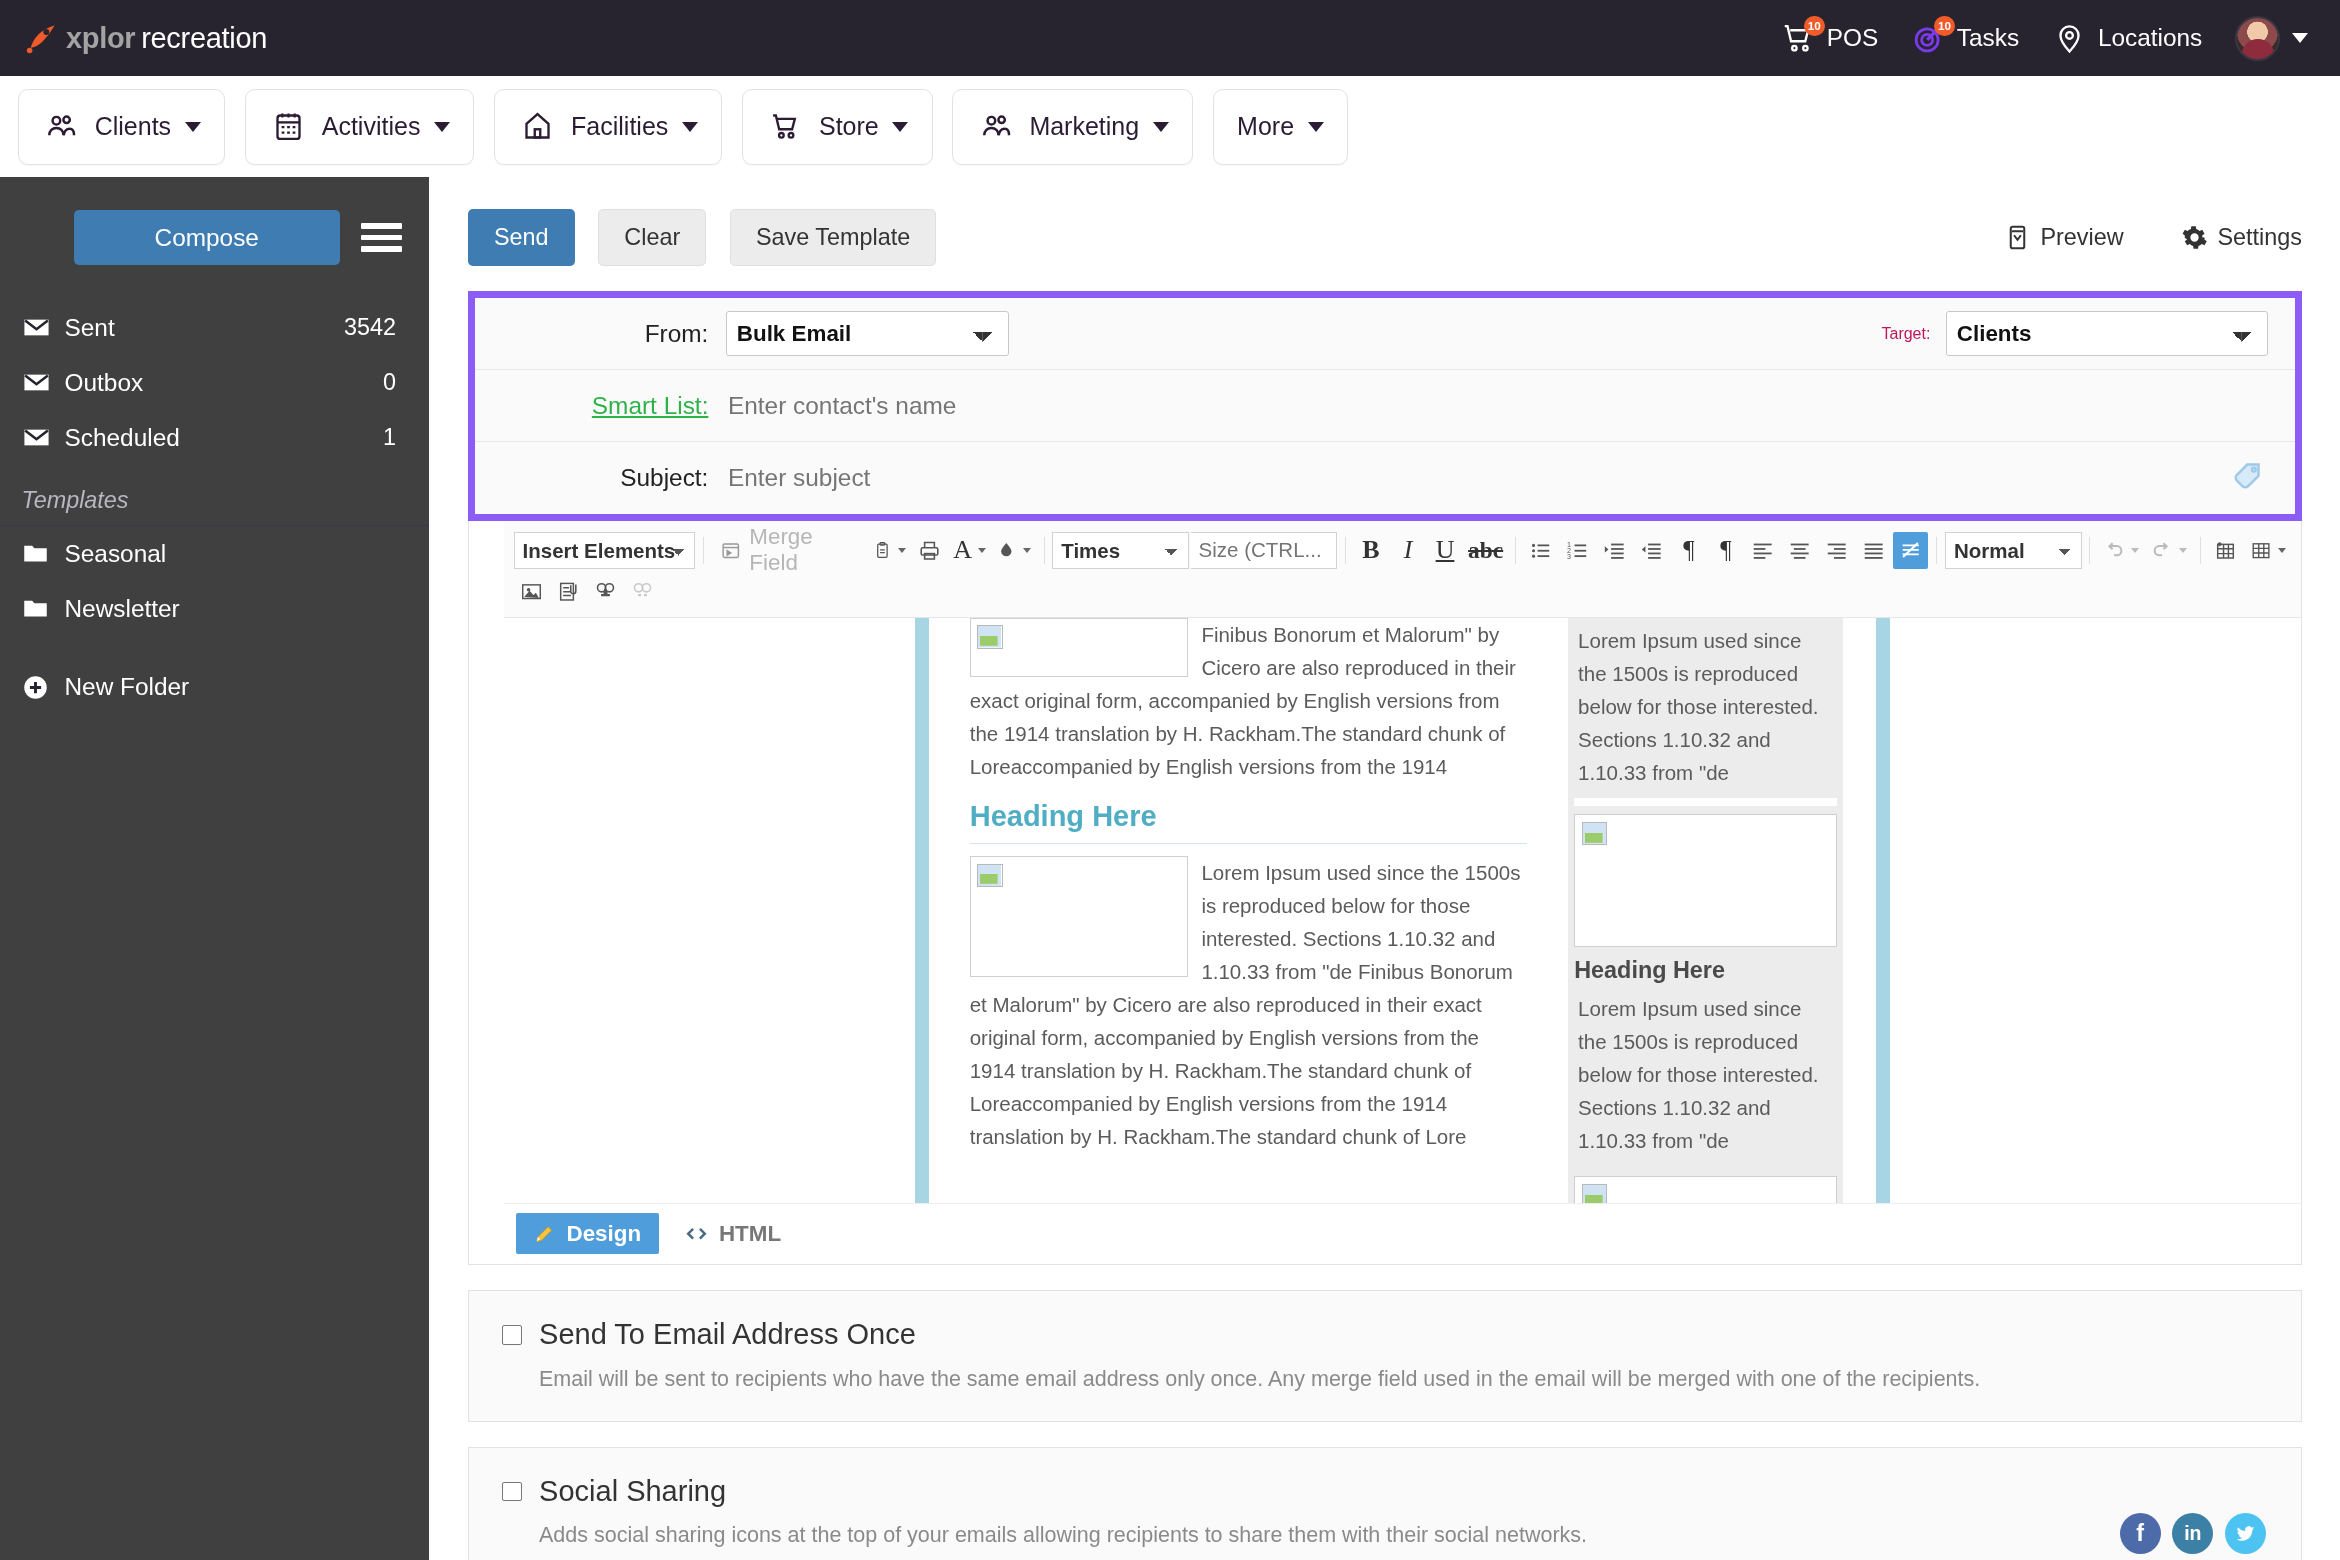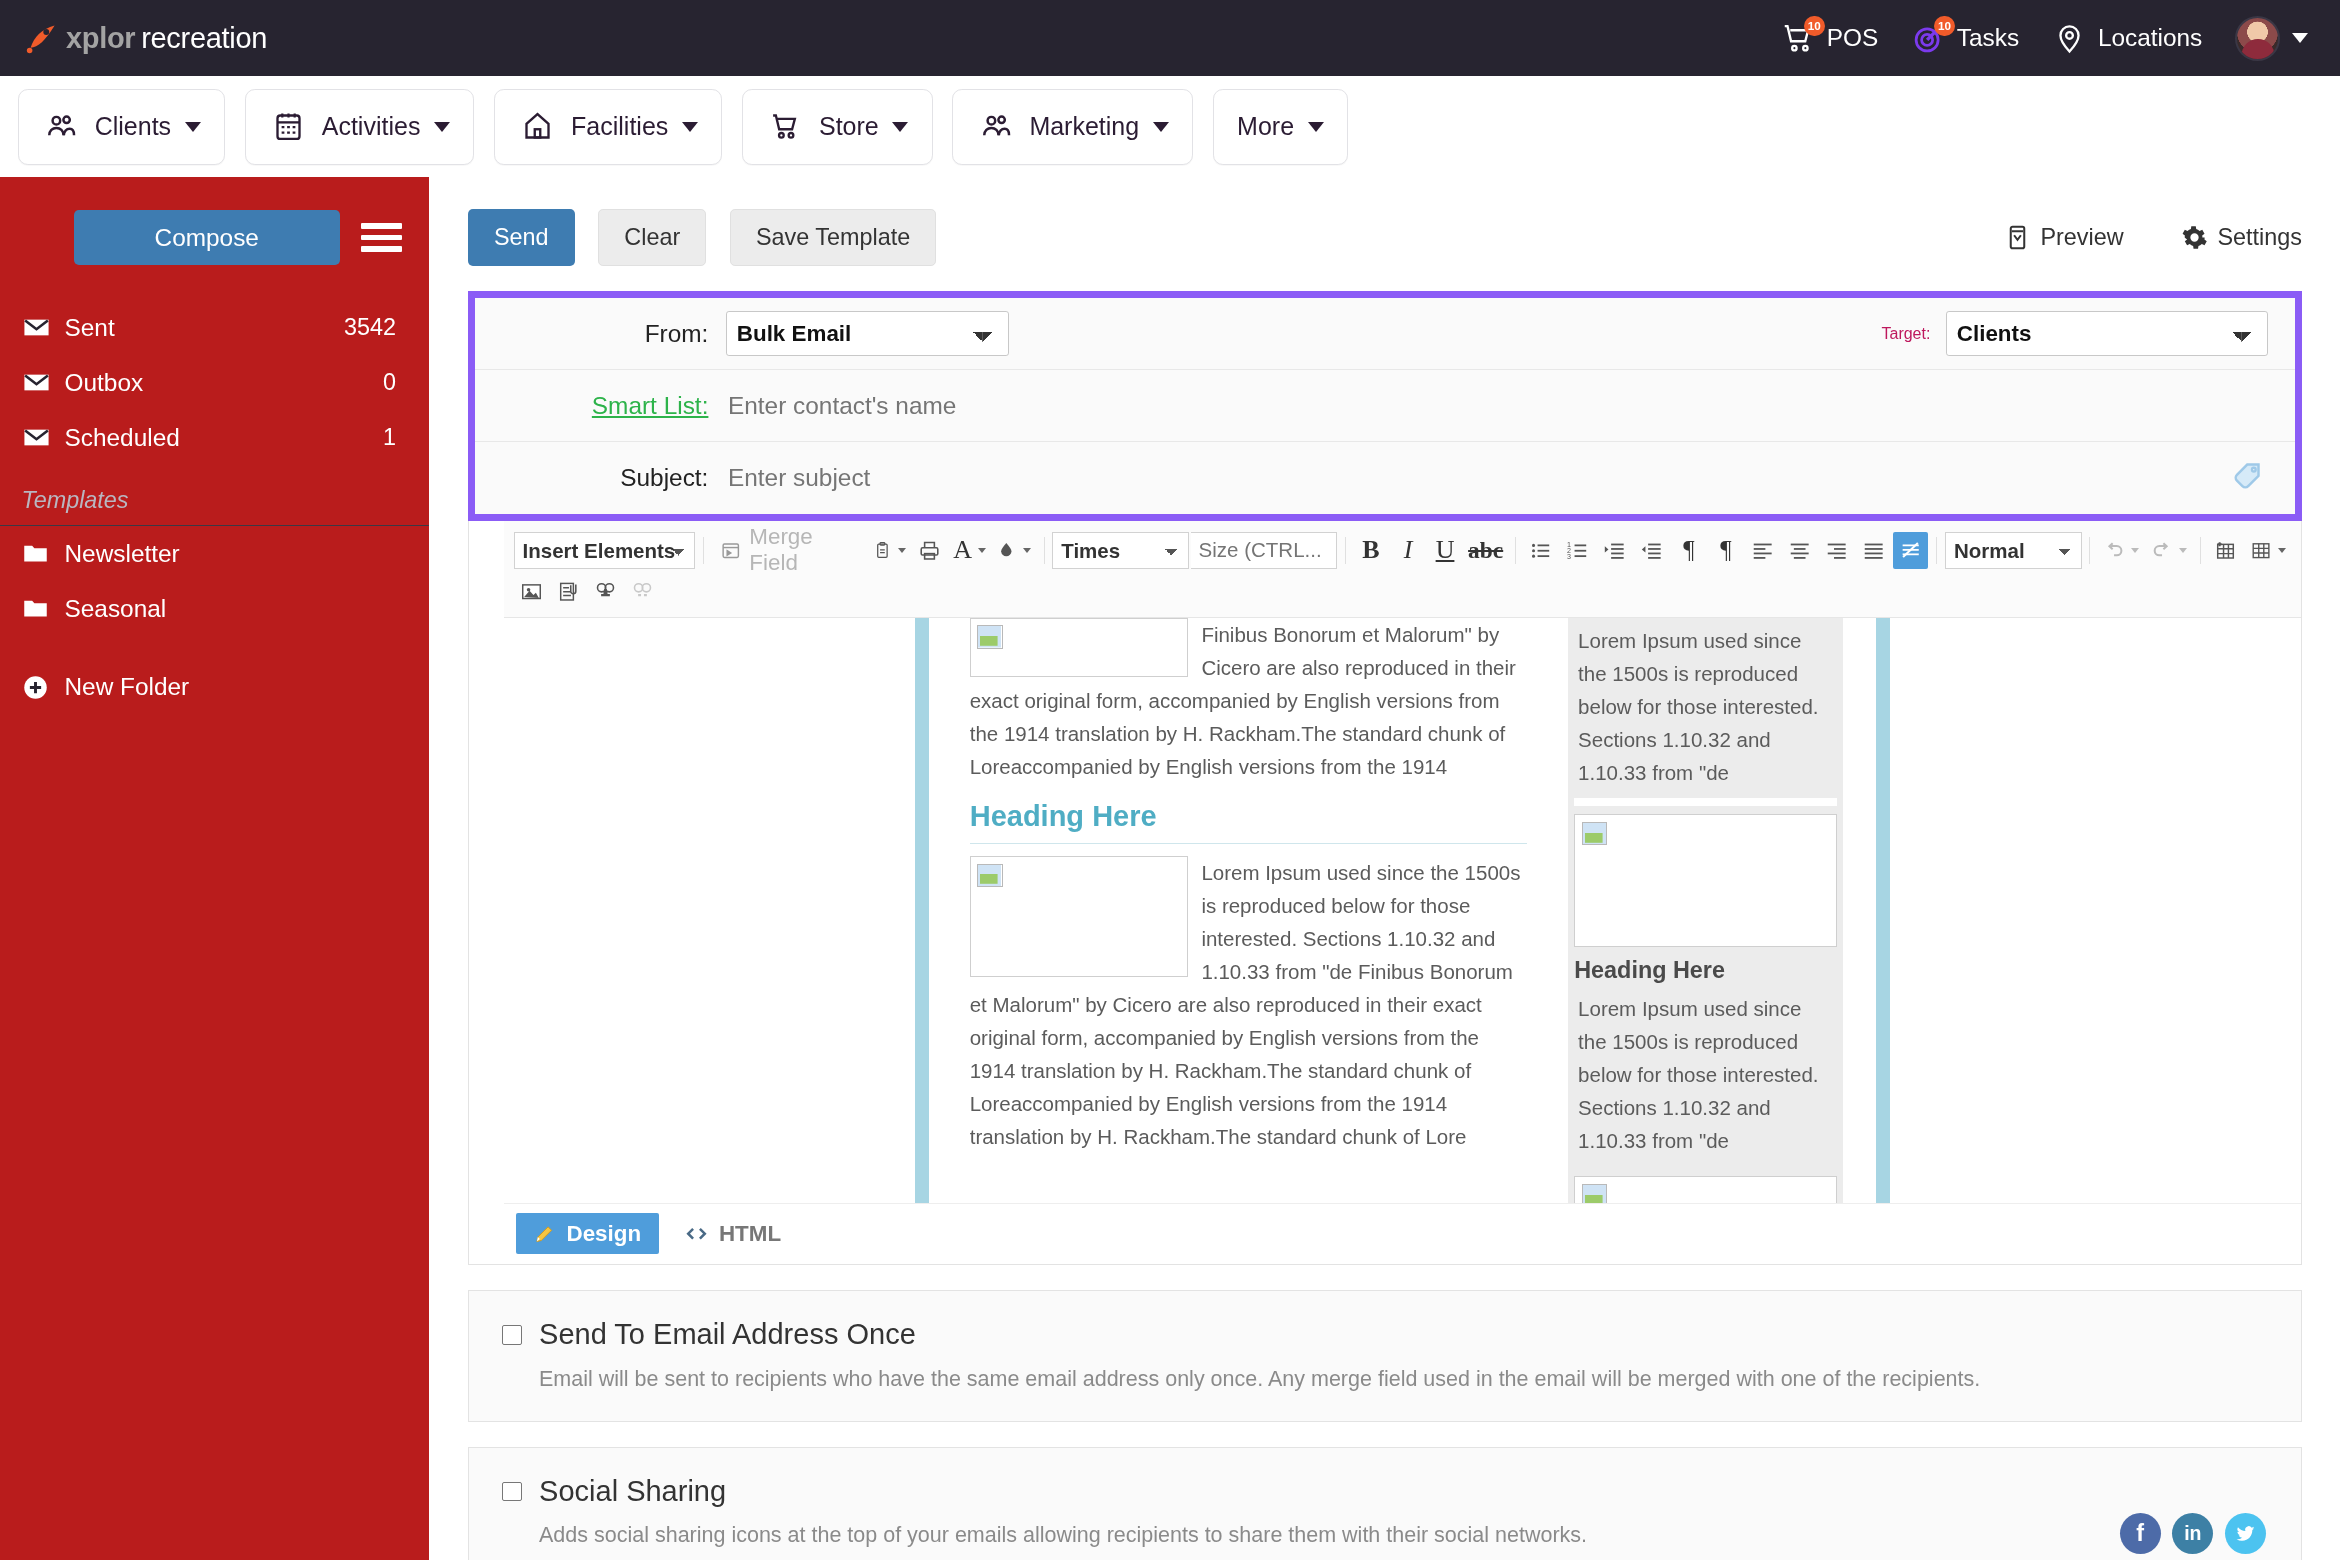--- a/index.html
+++ b/index.html
@@ -68,21 +68,21 @@
   .navbtn .nico { width: 39px; height: 39px; display: flex; align-items: center; justify-content: center; }
   .navbtn .nlabel { font-size: 25px; color: #2b1c33; }
   .chev-dark { width: 0; height: 0; border-left: 8.8px solid transparent; border-right: 8.8px solid transparent; border-top: 10.7px solid #2b1c33; }
 
   
   .body-split { display: flex; height: 1383px; }
 
   
   .sidebar {
     width: 429px; flex: 0 0 429px;
-    background: #b91c1c; color: #ffffff;
+    background: #404040; color: #ffffff;
     padding-top: 33px;
   }
   .compose-row { display: flex; align-items: center; gap: 21.5px; padding: 0 27px 0 74px; }
   .compose-btn {
     flex: 1; height: 55px; background: #3e7cb1; color: #fff;
     border: none; border-radius: 4.9px; font-size: 24.4px;
     font-family: inherit; cursor: pointer;
   }
   .hamburger { display: flex; flex-direction: column; gap: 5.9px; cursor: pointer; }
   .hamburger span { display: block; width: 41px; height: 5.9px; background: #fff; border-radius: 1px; }
@@ -396,29 +396,29 @@
     <div class="side-section">Templates</div>
     <div class="side-divider"></div>
 
     <div>
       <div class="side-item">
         <span class="sico">
           <svg width="27" height="27" viewBox="0 0 24 24" fill="#fff">
               <path d="M2 5h7l2 2.4h11V19H2z"></path>
             </svg>
         </span>
-        <span class="slabel">Newsletter</span>
+        <span class="slabel">Seasonal</span>
       </div>
       <div class="side-item">
         <span class="sico">
           <svg width="27" height="27" viewBox="0 0 24 24" fill="#fff">
               <path d="M2 5h7l2 2.4h11V19H2z"></path>
             </svg>
         </span>
-        <span class="slabel">Seasonal</span>
+        <span class="slabel">Newsletter</span>
       </div>
     </div>
 
     <div class="side-new">
       <span class="sico">
         <svg width="27" height="27" viewBox="0 0 24 24">
             <circle cx="12" cy="12" r="10" fill="#fff"></circle>
             <path d="M12 7v10M7 12h10" stroke="#272430" stroke-width="2.6"></path>
           </svg>
       </span>

